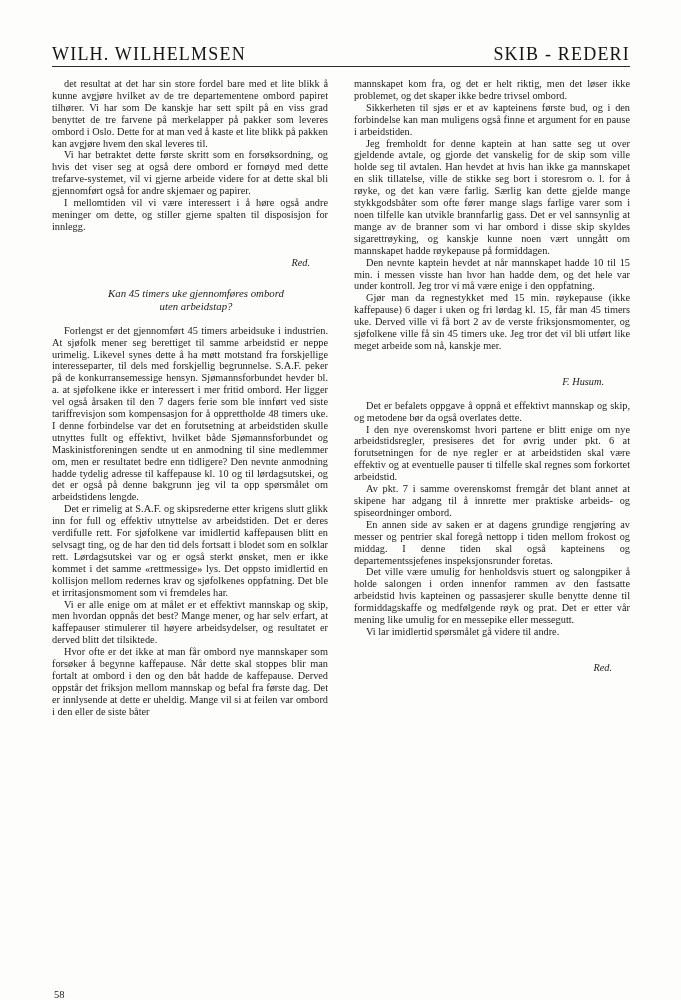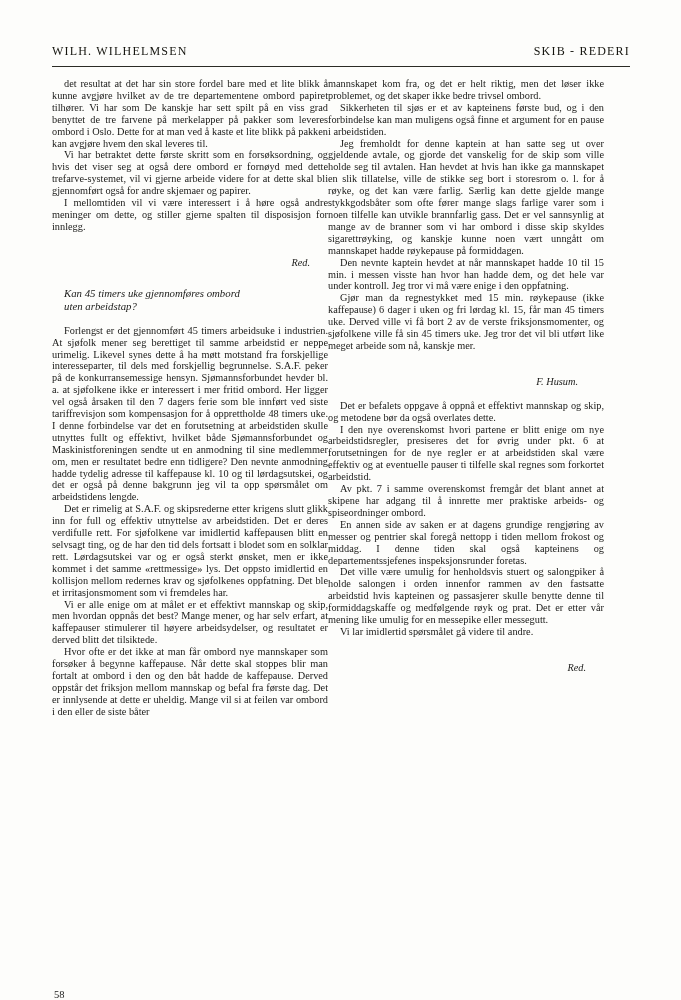--- a/index.html
+++ b/index.html
@@ -24,41 +24,42 @@
   }
   .header {
     position: absolute;
     left: 52px;
     top: 44px;
     width: 578px;
     display: flex;
     justify-content: space-between;
     align-items: baseline;
     font-family: "Liberation Serif", serif;
-    font-size: 12px;
+    font-size: 18px;
     letter-spacing: 1.2px;
     color: #15150f;
   }
   .header .left { font-weight: normal; }
   .header .right { font-weight: normal; }
   .rule {
     position: absolute;
     left: 52px;
     top: 66px;
     width: 578px;
     height: 1px;
     background: #2b2b25;
   }
   .columns {
     position: absolute;
     left: 52px;
     top: 78px;
     width: 578px;
     height: 860px;
     display: flex;
+    gap: 26px;
   }
   .col {
     width: 276px;
     font-size: 10.3px;
     line-height: 11.9px;
     text-align: justify;
     text-justify: inter-word;
     hyphens: manual;
   }
   .col p {
@@ -71,21 +72,21 @@
   .gap-lg { height: 18px; }
   .signature {
     text-align: right;
     font-style: italic;
     font-size: 10.3px;
     margin-top: 24px;
     padding-right: 18px;
   }
   .signature.center-ish { padding-right: 26px; }
   .subhead {
-    text-align: left;
+    text-align: center;
     font-style: italic;
     font-size: 10.8px;
     line-height: 13px;
     margin: 0;
   }
   .folio {
     position: absolute;
     left: 54px;
     top: 945px;
     font-size: 10.5px;

